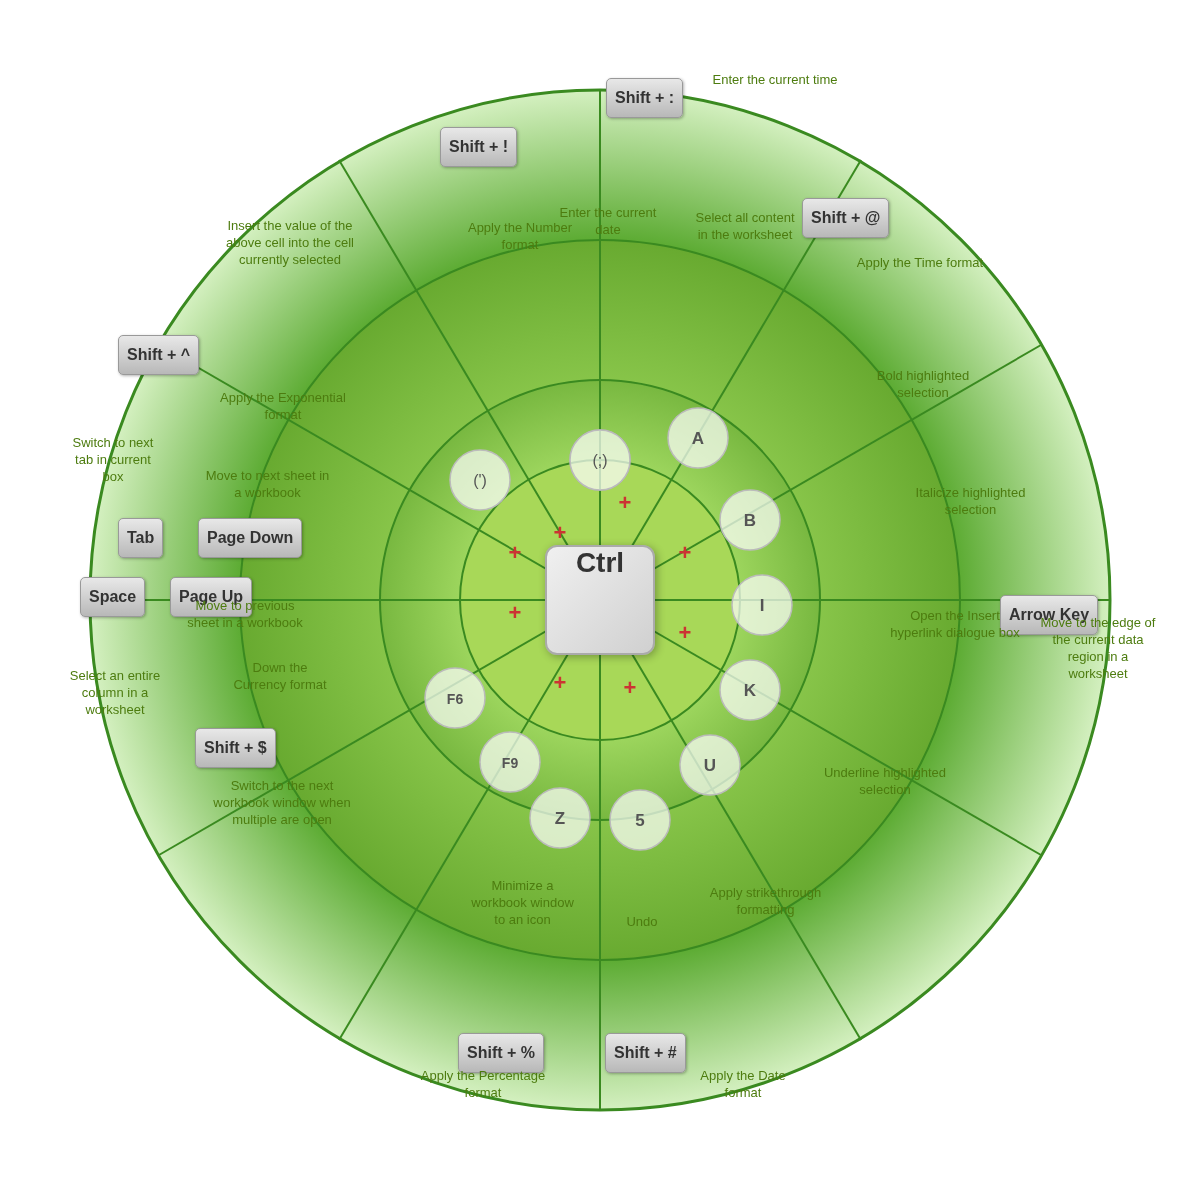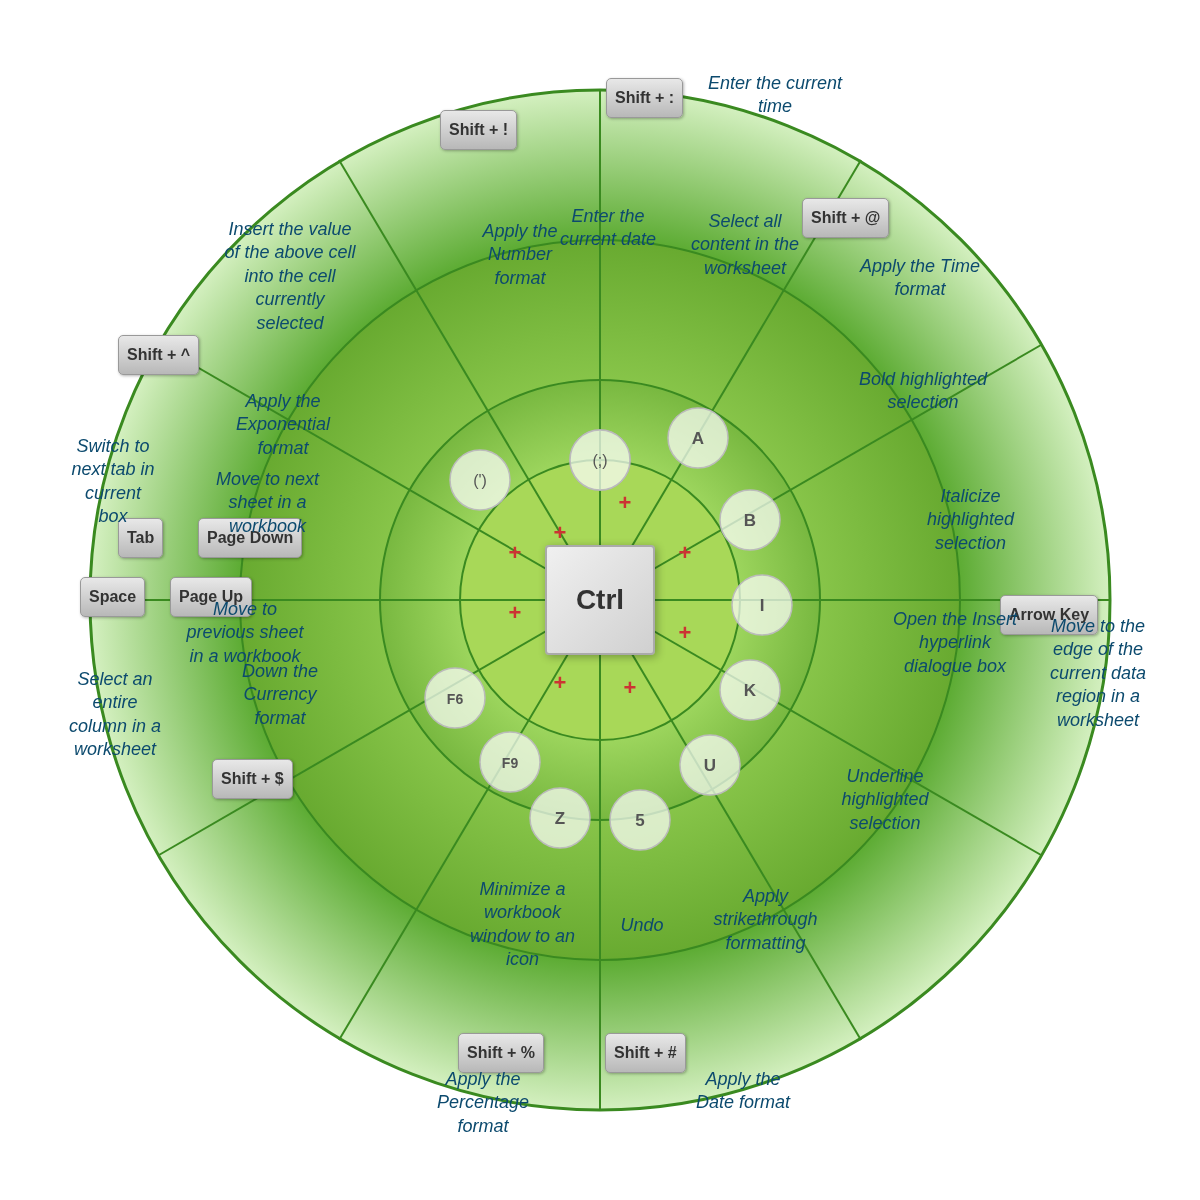--- a/index.html
+++ b/index.html
@@ -31,35 +31,34 @@
       border-radius: 5px;
       padding: 10px 8px;
       font-size: 16px;
       font-weight: bold;
       color: #333;
       white-space: nowrap;
       box-shadow: 1px 1px 3px rgba(0,0,0,0.3);
     }
     .label-text {
       position: absolute;
-      font-size: 18px;
-      color: #0c4a6e;
+      font-size: 13px;
+      color: #4d7c0f;
       text-align: center;
       line-height: 1.3;
-      font-style: italic;
     }
     .center-ctrl {
       position: absolute;
       width: 110px;
       height: 110px;
       background: linear-gradient(135deg, #f0f0f0, #d0d0d0);
-      border-radius: 4px;
+      border-radius: 12px;
       border: 2px solid #aaa;
       display: flex;
-      align-items: center;
+      align-items: flex-start;
       justify-content: center;
       font-size: 28px;
       font-weight: bold;
       color: #333;
       box-shadow: 2px 2px 8px rgba(0,0,0,0.3);
       top: 50%;
       left: 50%;
       transform: translate(-50%, -50%);
     }
   </style>
@@ -162,46 +161,47 @@
     <text x="465" y="570" text-anchor="middle" font-size="22" fill="#cc3333" font-weight="bold">+</text>
     <text x="465" y="510" text-anchor="middle" font-size="22" fill="#cc3333" font-weight="bold">+</text>
 
   </svg>
 
   <div class="center-ctrl">
     <span>Ctrl</span>
   </div>
 
   <div class="key-badge" style="top:28px; left:556px;">Shift + :</div>
-  <div class="key-badge" style="top:60px; left:390px;">Shift + !</div>
+  <div class="key-badge" style="top:77px; left:390px;">Shift + !</div>
   <div class="key-badge" style="top:148px; left:752px;">Shift + @</div>
   <div class="key-badge" style="top:285px; left:68px;">Shift + ^</div>
   <div class="key-badge" style="top:468px; left:68px;">Tab</div>
   <div class="key-badge" style="top:468px; left:148px;">Page Down</div>
   <div class="key-badge" style="top:527px; left:30px;">Space</div>
   <div class="key-badge" style="top:527px; left:120px;">Page Up</div>
-  <div class="key-badge" style="top:678px; left:162px;margin-top:31px;">Shift + $</div>
+  <div class="key-badge" style="top:678px; left:145px;">Shift + $</div>
   <div class="key-badge" style="top:983px; left:368px;margin-left:40px;">Shift + %</div>
   <div class="key-badge" style="top:983px; left:555px;">Shift + #</div>
   <div class="key-badge" style="top:545px; left:950px;">Arrow Key</div>
 
   <div class="label-text" style="top:22px; left:655px; width:140px;">Enter the current time</div>
   <div class="label-text" style="top:155px; left:498px; width:120px;">Enter the current date</div>
   <div class="label-text" style="top:160px; left:640px; width:110px;">Select all content in the worksheet</div>
   <div class="label-text" style="top:205px; left:805px; width:130px;">Apply the Time format</div>
   <div class="label-text" style="top:318px; left:808px; width:130px;">Bold highlighted selection</div>
   <div class="label-text" style="top:435px; left:848px; width:145px;">Italicize highlighted selection</div>
   <div class="label-text" style="top:170px; left:415px; width:110px;">Apply the Number format</div>
   <div class="label-text" style="top:168px; left:170px; width:140px;">Insert the value of the above cell into the cell currently selected</div>
   <div class="label-text" style="top:340px; left:168px; width:130px;">Apply the Exponential format</div>
   <div class="label-text" style="top:418px; left:155px; width:125px;">Move to next sheet in a workbook</div>
   <div class="label-text" style="top:385px; left:18px; width:90px;">Switch to next tab in current box</div>
   <div class="label-text" style="top:548px; left:130px; width:130px;">Move to previous sheet in a workbook</div>
   <div class="label-text" style="top:618px; left:15px; width:100px;">Select an entire column in a worksheet</div>
   <div class="label-text" style="top:610px; left:175px; width:110px;">Down the Currency format</div>
+  <div class="label-text" style="top:728px; left:162px; width:140px;">Switch to the next workbook window when multiple are open</div>
   <div class="label-text" style="top:828px; left:415px; width:115px;text-align:center;">Minimize a workbook window to an icon</div>
   <div class="label-text" style="top:848px; left:552px; width:80px;margin-top:16px;">Undo</div>
   <div class="label-text" style="top:835px; left:648px; width:135px;">Apply strikethrough formatting</div>
   <div class="label-text" style="top:715px; left:770px; width:130px;">Underline highlighted selection</div>
   <div class="label-text" style="top:558px; left:840px; width:130px;">Open the Insert hyperlink dialogue box</div>
   <div class="label-text" style="top:565px; left:988px; width:120px;">Move to the edge of the current data region in a worksheet</div>
   <div class="label-text" style="top:1018px; left:368px; width:130px;">Apply the Percentage format</div>
   <div class="label-text" style="top:1018px; left:638px; width:110px;">Apply the Date format</div>
 </div>
 

